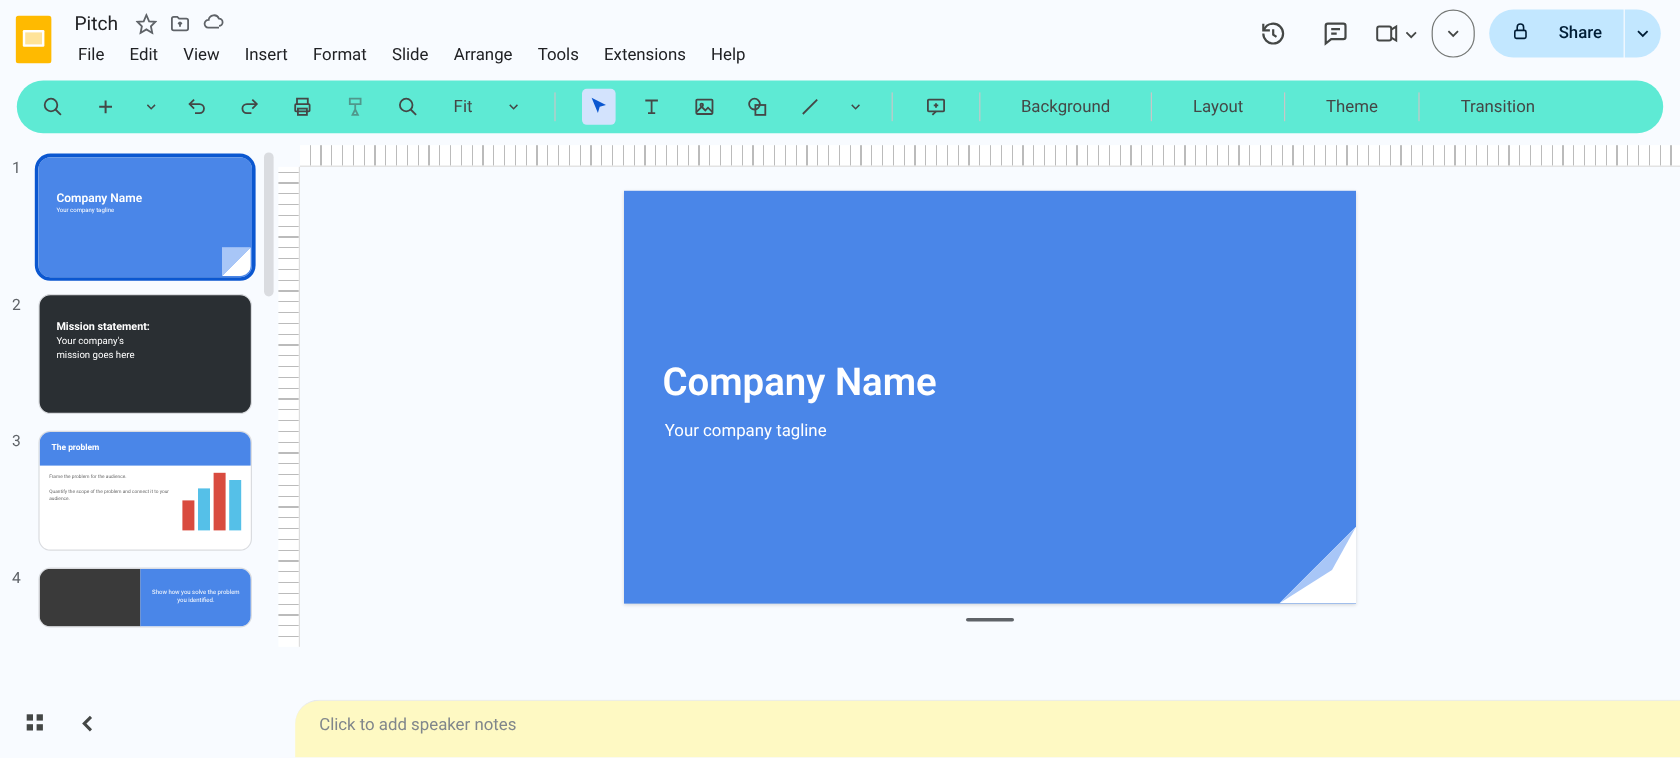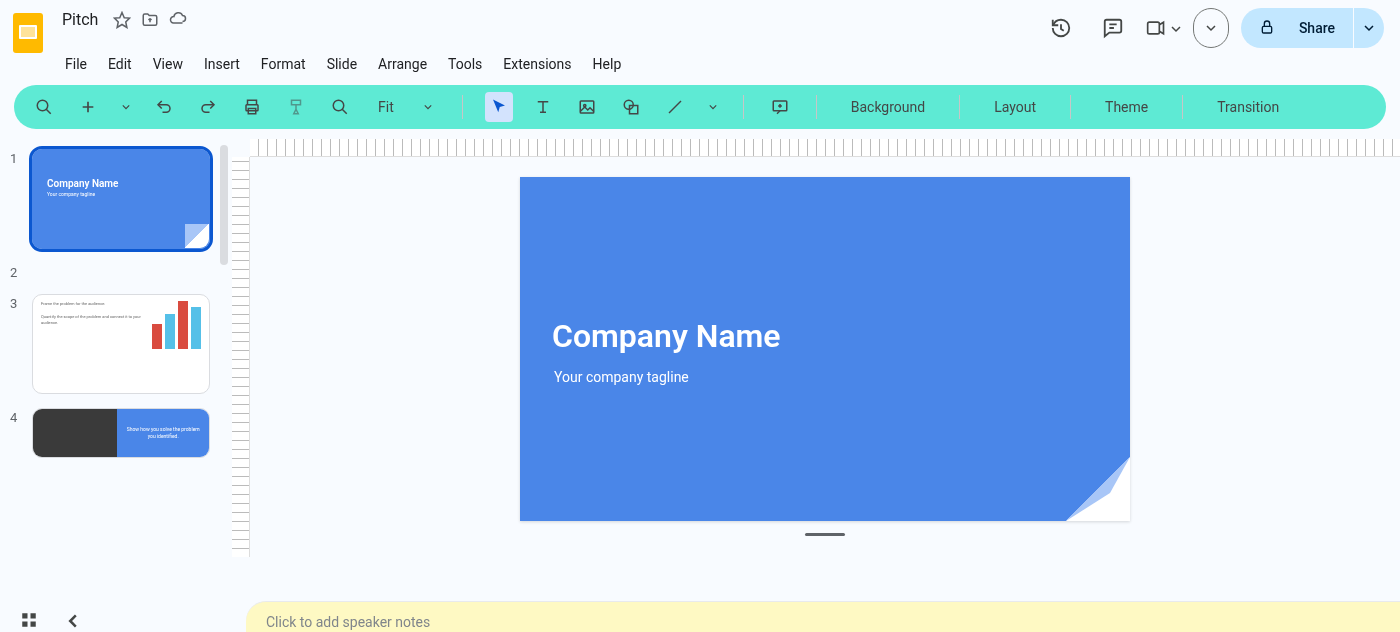--- a/index.html
+++ b/index.html
@@ -33,21 +33,21 @@
       font-size: 16px;
       color: #202124;
       padding: 2px 6px;
     }
     .title-icon {
       width: 20px; height: 20px;
       display: inline-flex; align-items: center; justify-content: center;
       cursor: pointer;
       color: #5f6368;
     }
-    .menu-bar { display: flex; gap: 3px; margin-top: 20px; }
+    .menu-bar { display: flex; gap: 3px; margin-top: 2px; }
     .menu-item {
       padding: 5px 9px;
       font-size: 14px;
       color: #202124;
       border-radius: 4px;
       cursor: pointer;
     }
 
     .header-right {
       margin-left: auto;
@@ -497,25 +497,31 @@
       <div class="thumb-num">1</div>
       <div class="thumb thumb1 selected">
         <div class="t1-title">Company Name</div>
         <div class="t1-sub">Your company tagline</div>
         <div class="t1-corner"></div>
       </div>
     </div>
 
     <div class="thumb-row">
       <div class="thumb-num">2</div>
+      <div class="thumb thumb2">
+        <div class="t2-title">Mission statement:</div>
+        <div class="t2-body">Your company's</div>
+        <div class="t2-body">mission goes here</div>
+      </div>
     </div>
 
     <div class="thumb-row">
       <div class="thumb-num">3</div>
       <div class="thumb thumb3">
+        <div class="t3-head">The problem</div>
         <div class="t3-body">
           <div class="t3-text">
             <span>Frame the problem for the audience.</span><br><br>
             <span>Quantify the scope of the problem and connect it to your audience.</span>
           </div>
           <div class="t3-chart">
             <div class="bar" style="height:25px;background:#d94b3f"></div>
             <div class="bar" style="height:35px;background:#55c0e8"></div>
             <div class="bar" style="height:48px;background:#d94b3f"></div>
             <div class="bar" style="height:42px;background:#55c0e8"></div>

